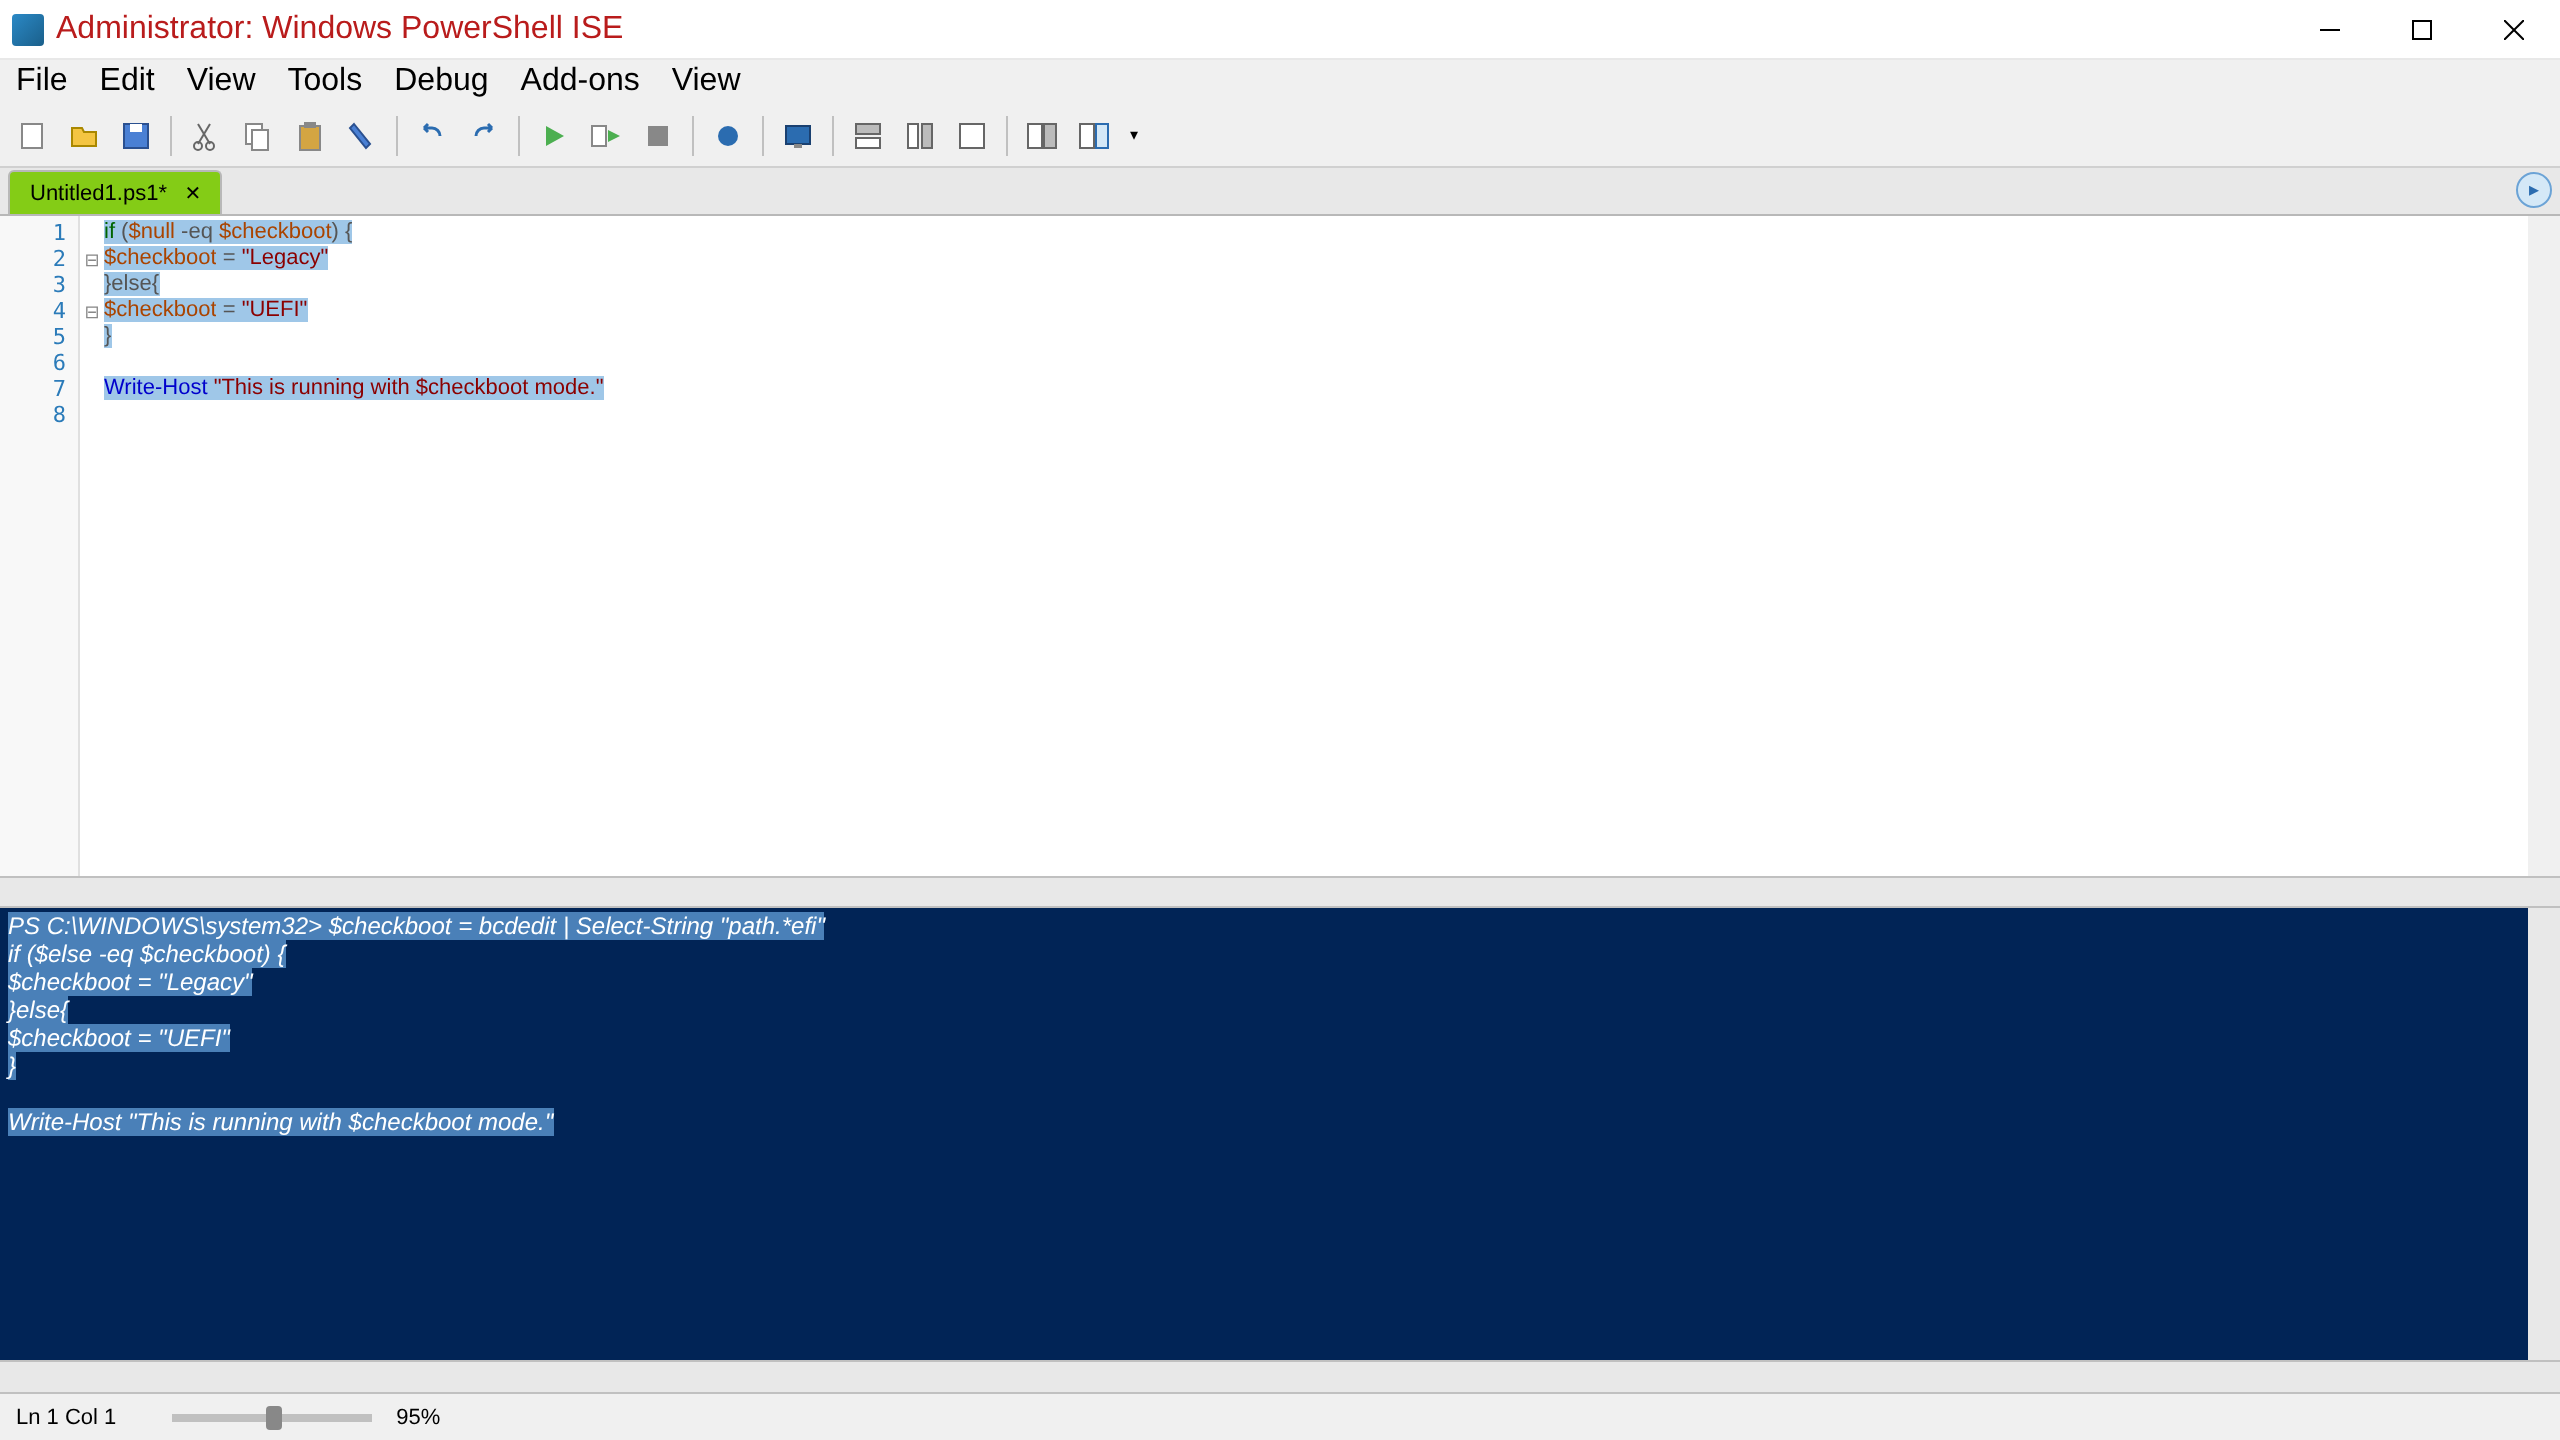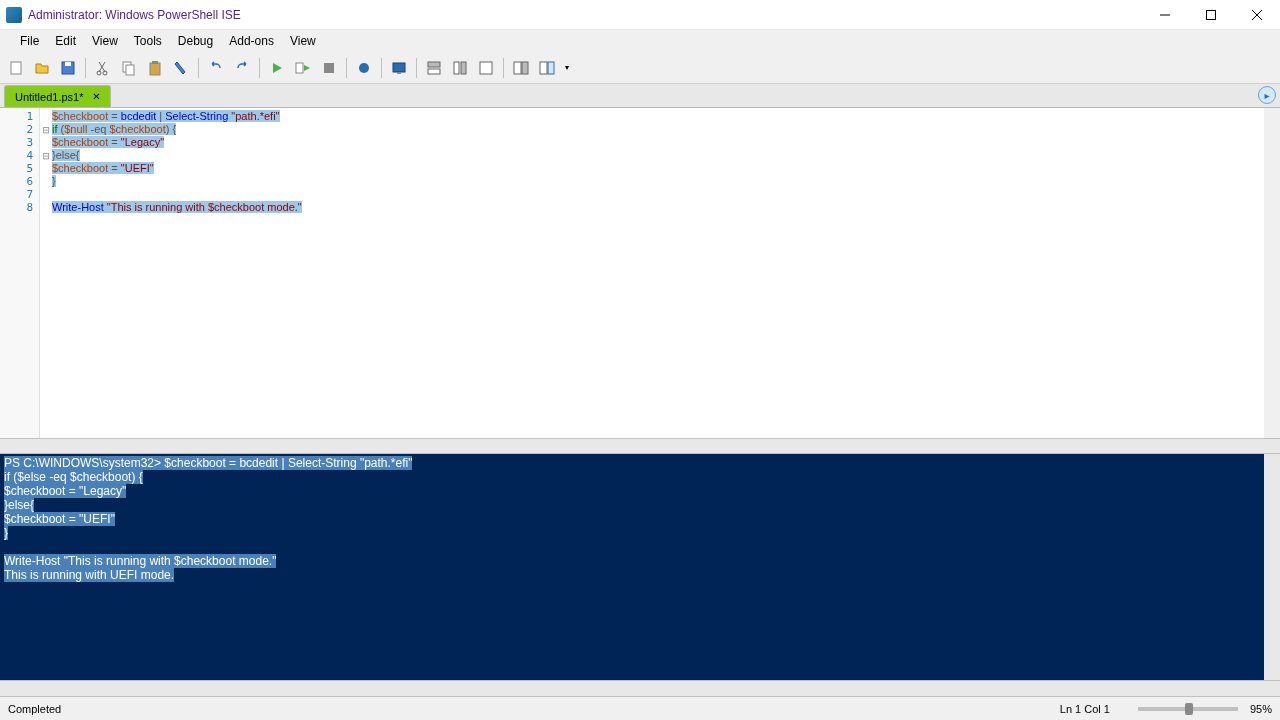--- a/index.html
+++ b/index.html
@@ -1,26 +1,26 @@
 <!DOCTYPE html>
 <html><head>
 <meta charset="utf-8">
 <style>
   * { margin: 0; padding: 0; box-sizing: border-box; font-family: 'Segoe UI', Tahoma, sans-serif; }
   body { width: 1280px; height: 720px; background: #fff; overflow: hidden; display: flex; flex-direction: column; }
   
   
   .title-bar { height: 30px; background: #fff; display: flex; align-items: center; padding: 0 0 0 6px; border-bottom: 1px solid #e8e8e8; }
   .app-icon { width: 16px; height: 16px; background: linear-gradient(135deg, #2b89c6, #1a5f8a); border-radius: 2px; margin-right: 6px; }
-  .title-text { font-size: 12px; color: #4c1d95; flex: 1; }
+  .title-text { font-size: 16px; color: #b91c1c; flex: 1; }
   .win-controls { display: flex; }
   .win-btn { width: 46px; height: 30px; display: flex; align-items: center; justify-content: center; cursor: pointer; }
   
   
-  .menu-bar { height: 22px; background: #f0f0f0; display: flex; align-items: center; padding: 0 12px; font-size: 12px; }
+  .menu-bar { height: 22px; background: #f0f0f0; display: flex; align-items: center; padding: 0 0; font-size: 16px; }
   .menu-item { padding: 2px 8px; cursor: pointer; }
   
   
   .toolbar { height: 32px; background: #f0f0f0; display: flex; align-items: center; padding: 0 4px; border-bottom: 1px solid #d0d0d0; gap: 2px; }
   .tool-btn { width: 24px; height: 24px; display: flex; align-items: center; justify-content: center; cursor: pointer; border-radius: 2px; }
   .tool-sep { width: 1px; height: 20px; background: #c0c0c0; margin: 0 3px; }
   .tool-overflow { width: 12px; height: 24px; display: flex; align-items: center; justify-content: center; cursor: pointer; font-size: 8px; }
   
   
   .tab-bar { height: 24px; background: #e8e8e8; display: flex; align-items: flex-end; padding-left: 4px; border-bottom: 1px solid #b8b8b8; position: relative; }
@@ -43,21 +43,21 @@
   .k-str { color: #8b0000; }
   .k-key { color: #006400; }
   .vscroll { position: absolute; right: 0; top: 0; bottom: 0; width: 16px; background: #f0f0f0; }
   
   
   .h-divider { height: 16px; background: #e8e8e8; border-top: 1px solid #c0c0c0; border-bottom: 1px solid #c0c0c0; }
   
   
   .console-pane { flex: 1; background: #012456; color: #fff; font-family: Consolas, monospace; font-size: 12px; line-height: 14px; padding: 2px 4px; position: relative; overflow: hidden; }
   .con-line { white-space: pre; }
-  .con-sel { background: #4a80b8; }
+  .con-sel { background: #4a80b8; font-style: italic; }
   .console-vscroll { position: absolute; right: 0; top: 0; bottom: 0; width: 16px; background: #e8e8e8; }
   
   .h-divider2 { height: 16px; background: #e8e8e8; border-top: 1px solid #c0c0c0; }
   
   
   .status-bar { height: 24px; background: #f0f0f0; border-top: 1px solid #c0c0c0; display: flex; align-items: center; padding: 0 8px; font-size: 11px; }
   .status-left { flex: 1; }
   .status-ln { margin-right: 20px; }
   .zoom-slider { width: 100px; height: 4px; background: #c0c0c0; margin: 0 8px; position: relative; }
   .zoom-thumb { position: absolute; top: -4px; left: 47px; width: 8px; height: 12px; background: #888; border-radius: 2px; }
@@ -242,21 +242,20 @@
       <div class="fold-mark"></div>
       <div class="fold-mark">⊟</div>
       <div class="fold-mark"></div>
       <div class="fold-mark">⊟</div>
       <div class="fold-mark"></div>
       <div class="fold-mark"></div>
       <div class="fold-mark"></div>
       <div class="fold-mark"></div>
     </div>
   <div class="code-area" id="codearea">
-      <div class="code-line"><span class="k-var sel">$checkboot</span><span class="k-op sel"> = </span><span class="k-cmd sel">bcdedit</span><span class="k-op sel"> | </span><span class="k-cmd sel">Select-String</span><span class=" sel"> </span><span class="k-str sel">"path.*efi"</span></div>
       <div class="code-line"><span class="k-key sel">if</span><span class="k-op sel"> (</span><span class="k-var sel">$null</span><span class="k-op sel"> -eq </span><span class="k-var sel">$checkboot</span><span class="k-op sel">) {</span></div>
       <div class="code-line"><span class="k-var sel">$checkboot</span><span class="k-op sel"> = </span><span class="k-str sel">"Legacy"</span></div>
       <div class="code-line"><span class="k-op sel">}else{</span></div>
       <div class="code-line"><span class="k-var sel">$checkboot</span><span class="k-op sel"> = </span><span class="k-str sel">"UEFI"</span></div>
       <div class="code-line"><span class="k-op sel">}</span></div>
       <div class="code-line"><span class=""></span></div>
       <div class="code-line"><span class="k-cmd sel">Write-Host</span><span class=" sel"> </span><span class="k-str sel">"This is running with $checkboot mode."</span></div>
     </div>
   <div class="vscroll"></div>
 </div>
@@ -265,27 +264,25 @@
 
 <div class="console-pane" id="console">
   <div class="con-line"><span class="con-sel">PS C:\WINDOWS\system32&gt; $checkboot = bcdedit | Select-String "path.*efi"</span></div>
     <div class="con-line"><span class="con-sel">if ($else -eq $checkboot) {</span></div>
     <div class="con-line"><span class="con-sel">$checkboot = "Legacy"</span></div>
     <div class="con-line"><span class="con-sel">}else{</span></div>
     <div class="con-line"><span class="con-sel">$checkboot = "UEFI"</span></div>
     <div class="con-line"><span class="con-sel">}</span></div>
     <div class="con-line"><span>&nbsp;</span></div>
     <div class="con-line"><span class="con-sel">Write-Host "This is running with $checkboot mode."</span></div>
-    <div class="con-line"><span class="con-sel">This is running with UEFI mode.</span></div>
     <div class="con-line"><span>&nbsp;</span></div>
     <div class="console-vscroll"></div>
 </div>
 
 <div class="h-divider2"></div>
 
 <div class="status-bar">
-  <div class="status-left">Completed</div>
   <div class="status-ln">Ln 1  Col 1</div>
   <div class="zoom-slider">
       <div class="zoom-thumb"></div>
     </div>
   <div class="zoom-val">95%</div>
 </div>
 
 </body></html>

